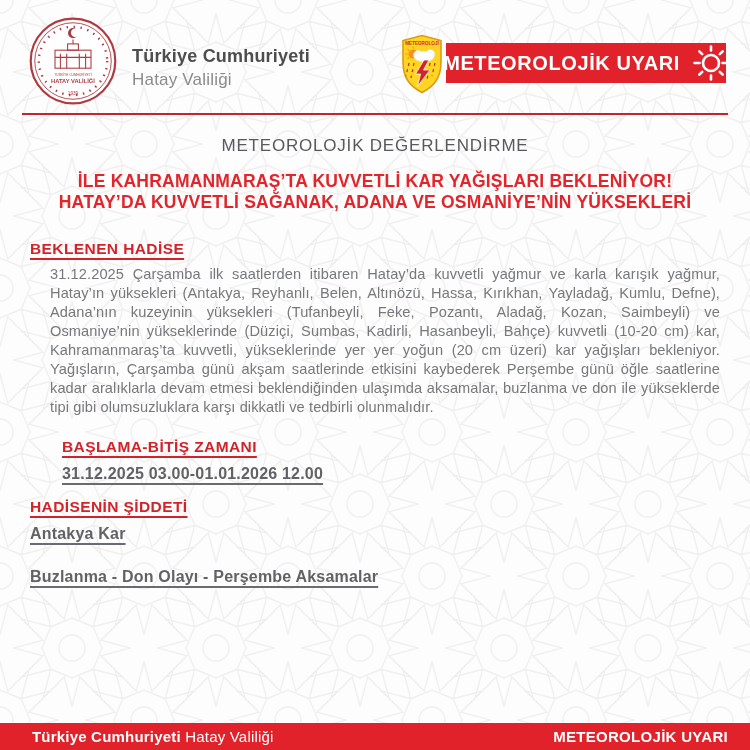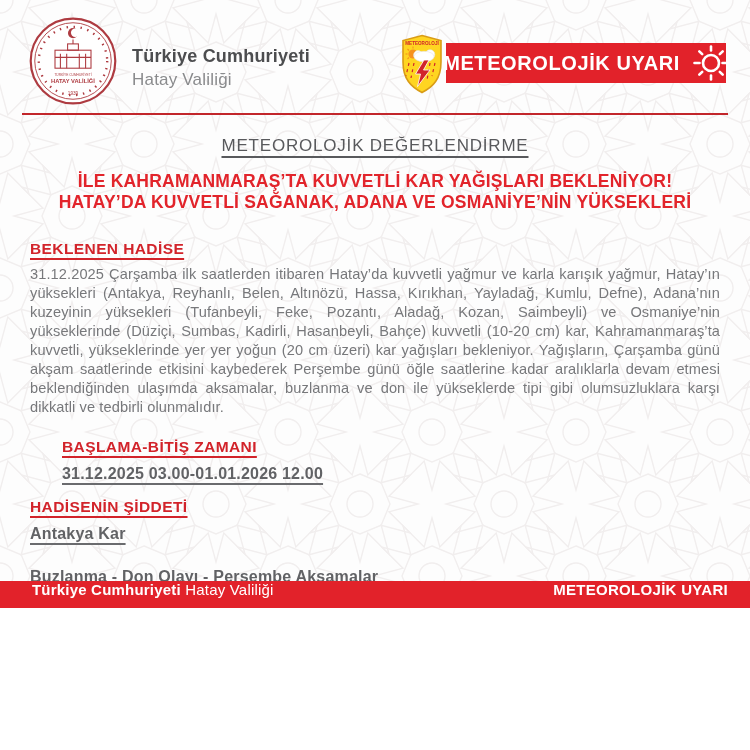--- a/index.html
+++ b/index.html
@@ -1,18 +1,18 @@
 <!DOCTYPE html>
 <html><head>
 <meta charset="utf-8">
 <style>
   * { margin:0; padding:0; box-sizing:border-box; }
   html,body { background:#ffffff; }
   .poster {
-    position:relative; width:750px; height:608px; overflow:hidden;
+    position:relative; width:750px; height:750px; overflow:hidden;
     background:#fdfdfd;
     font-family:"Liberation Sans", sans-serif;
   }
   .bg-pattern { position:absolute; inset:0; z-index:0; }
   .layer { position:relative; z-index:1; }
 
   
   .header { position:absolute; top:0; left:0; right:0; height:113px; }
   .brand { position:absolute; left:28px; top:16px; display:flex; align-items:center; gap:14px; }
   .seal-svg { width:90px; height:90px; }
@@ -27,49 +27,49 @@
   }
   .banner-label { color:#ffffff; font-weight:bold; font-size:20px; letter-spacing:.6px; white-space:nowrap; }
   .banner-sun { width:36px; height:36px; flex:0 0 auto; }
 
   .rule { position:absolute; top:113px; left:22px; right:22px; height:2px; background:#c2262b; }
 
   
   .main { position:absolute; top:136px; left:30px; right:30px; }
   .kicker {
     text-align:center; color:#58595c; font-size:17px; font-weight:normal; letter-spacing:.8px;
-    text-decoration:underline; text-underline-offset:5px; text-decoration-thickness:1.5px;
+    text-underline-offset:5px; text-decoration-thickness:1.5px;
   }
   .headline {
     margin-top:15px; text-align:center; color:#e2242b; font-weight:bold;
     font-size:17.5px; line-height:21px; letter-spacing:.2px;
   }
   .section-title {
     color:#d2232a; font-weight:bold; font-size:15.5px; letter-spacing:.4px;
     text-decoration:underline; text-underline-offset:4px; text-decoration-thickness:2px;
     width:max-content;
   }
   .sec-expected { margin-top:27px; }
   .body-text {
     margin-top:7px; color:#77787b; font-size:14.6px; line-height:19px;
-    text-align:justify; letter-spacing:.1px;
+    text-align:justify; letter-spacing:.1px;margin-left:20px;
   }
   .sec-timing { margin-top:21px;margin-left:32px; }
   .sec-severity { margin-top:15px; }
   .sec-risks { margin-top:25px; }
   .value {
     margin-top:9px; color:#616265; font-size:16px; letter-spacing:.2px;
     text-decoration:underline; text-underline-offset:4px; text-decoration-thickness:1.5px;
     text-decoration-color:#6a6b6e; width:max-content;font-weight:bold;
   }
 
   
   .footer {
     position:absolute; left:0; right:0; bottom:0; height:27px; background:#e2222a;
-    display:flex; align-items:flex-start; justify-content:space-between; padding:0 22px 0 32px;
+    display:flex; align-items:center; justify-content:space-between; padding:0 22px 0 32px;
     color:#ffffff; font-size:15px; z-index:2;
   }
   .footer-left { letter-spacing:.2px; }
   .footer-left b { font-weight:bold; }
   .footer-right { font-weight:bold; letter-spacing:.3px; }
 </style>
 </head>
 <body>
 
 <div class="poster">

